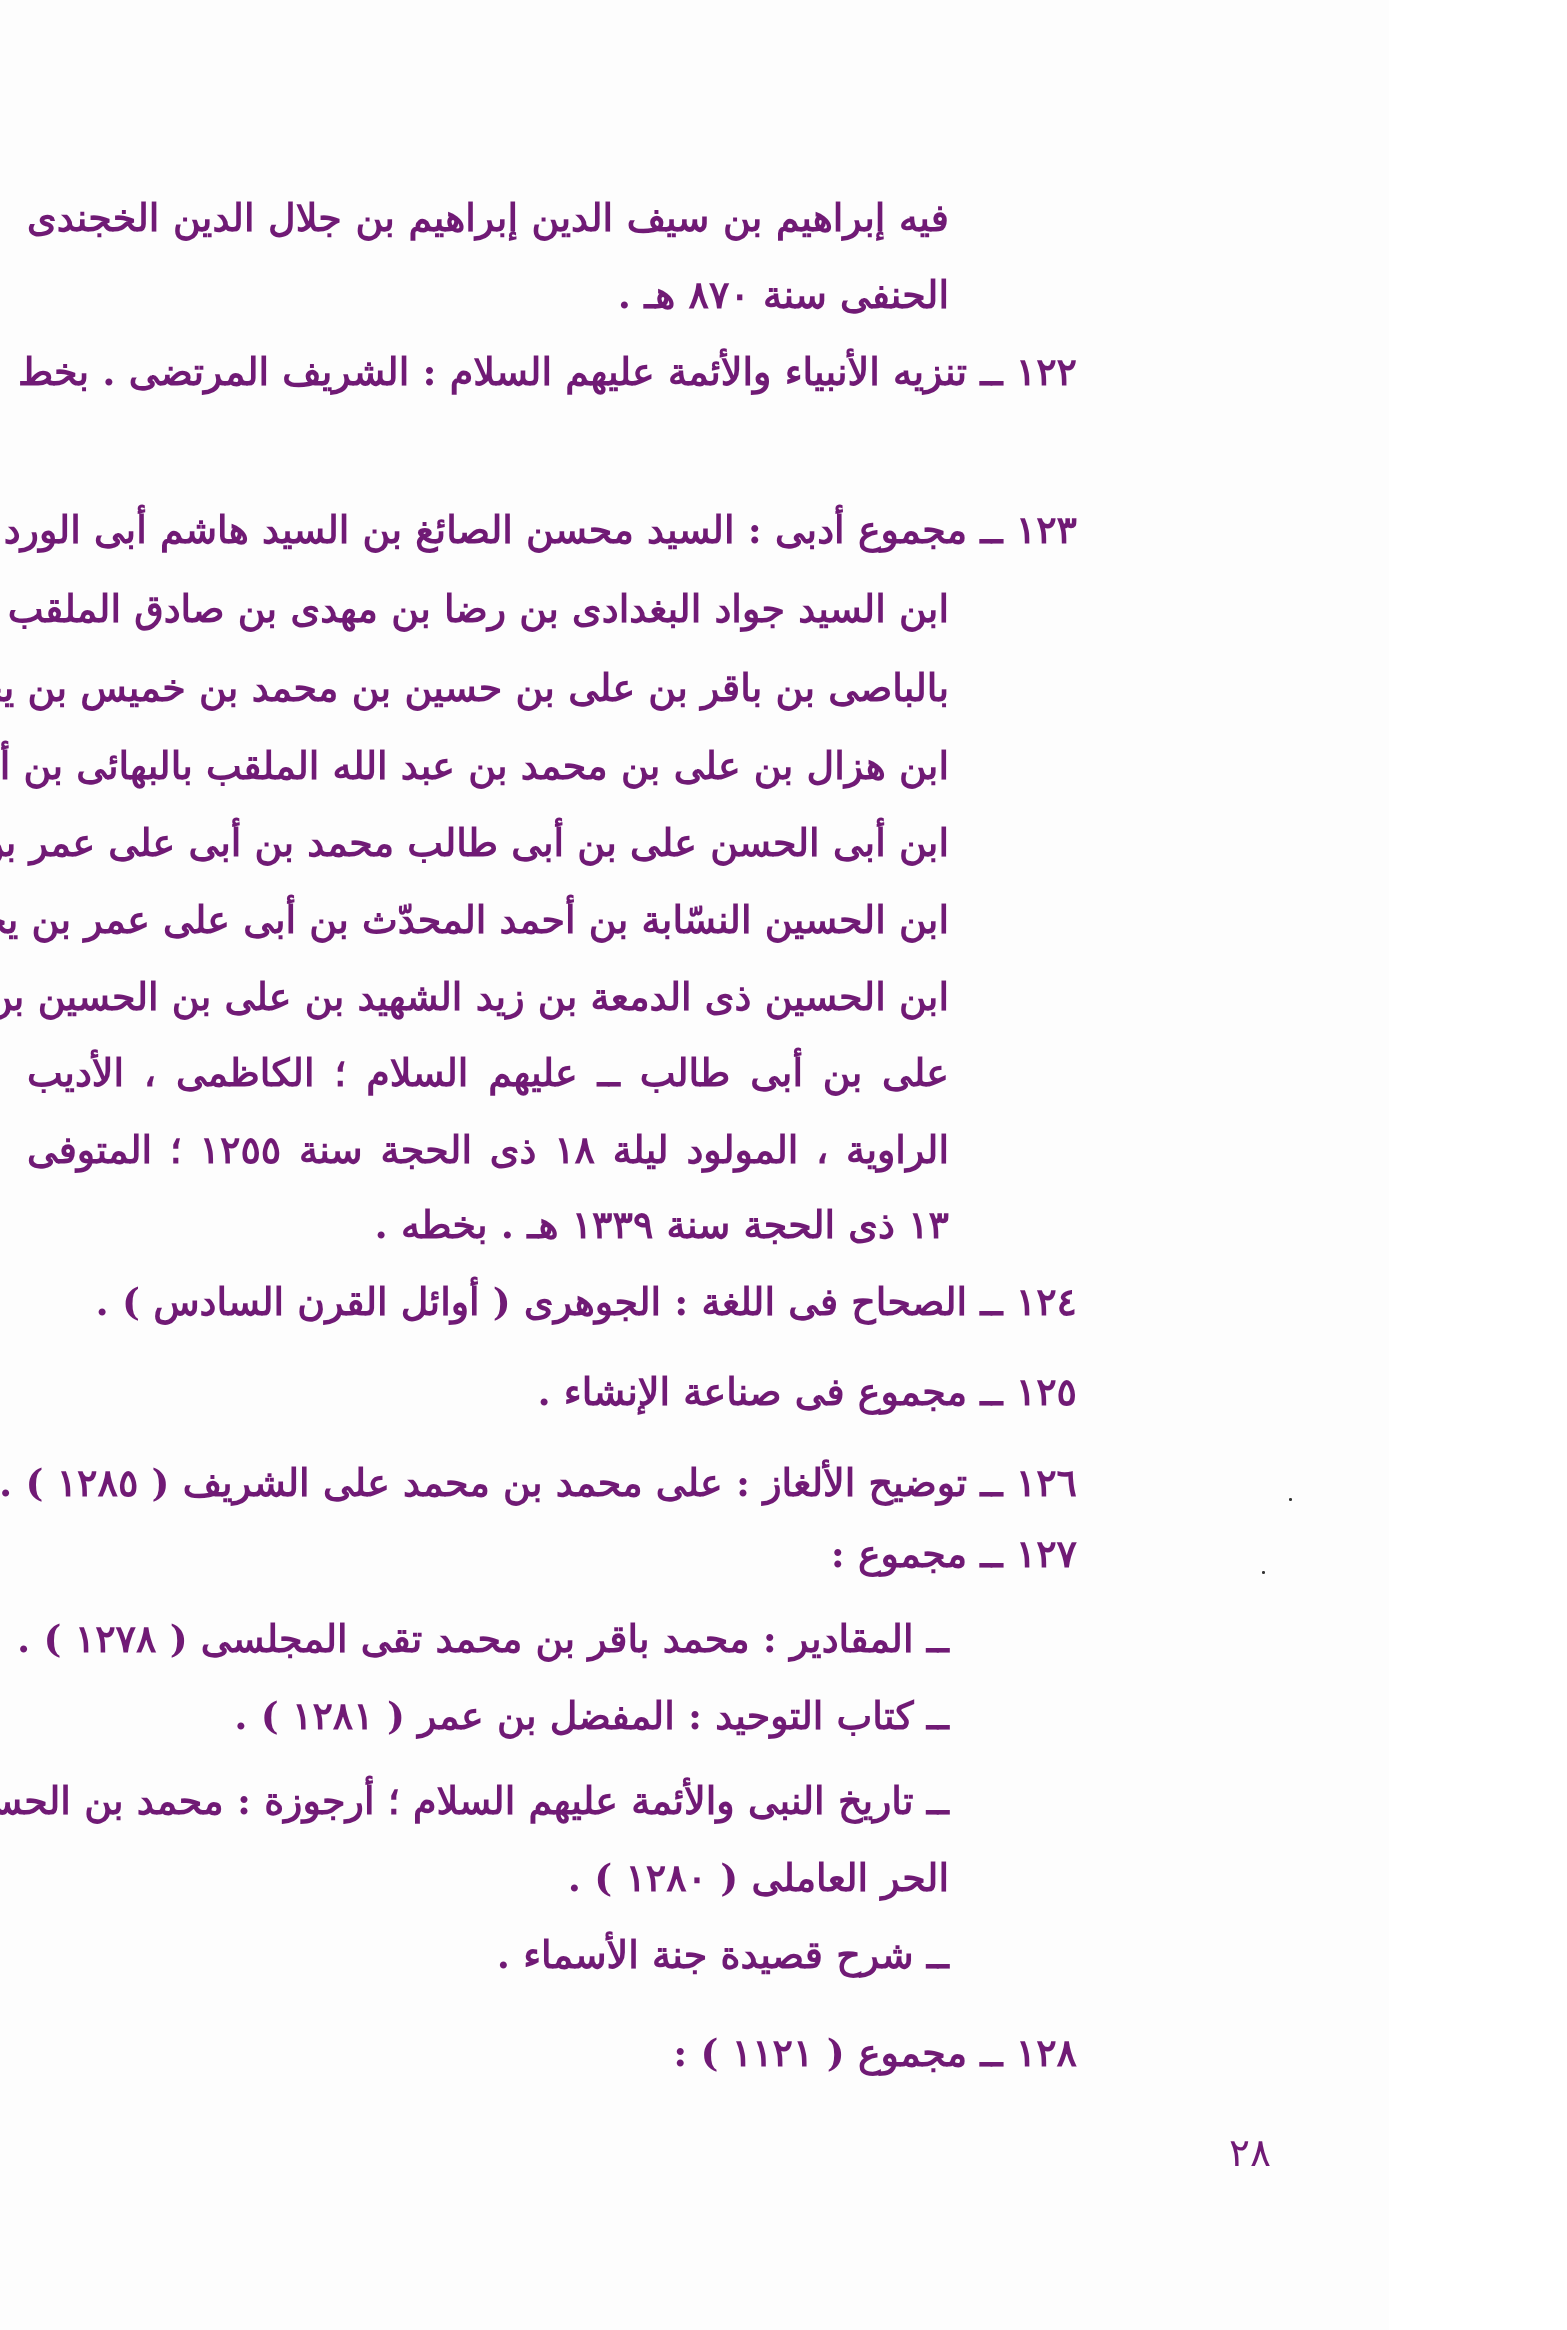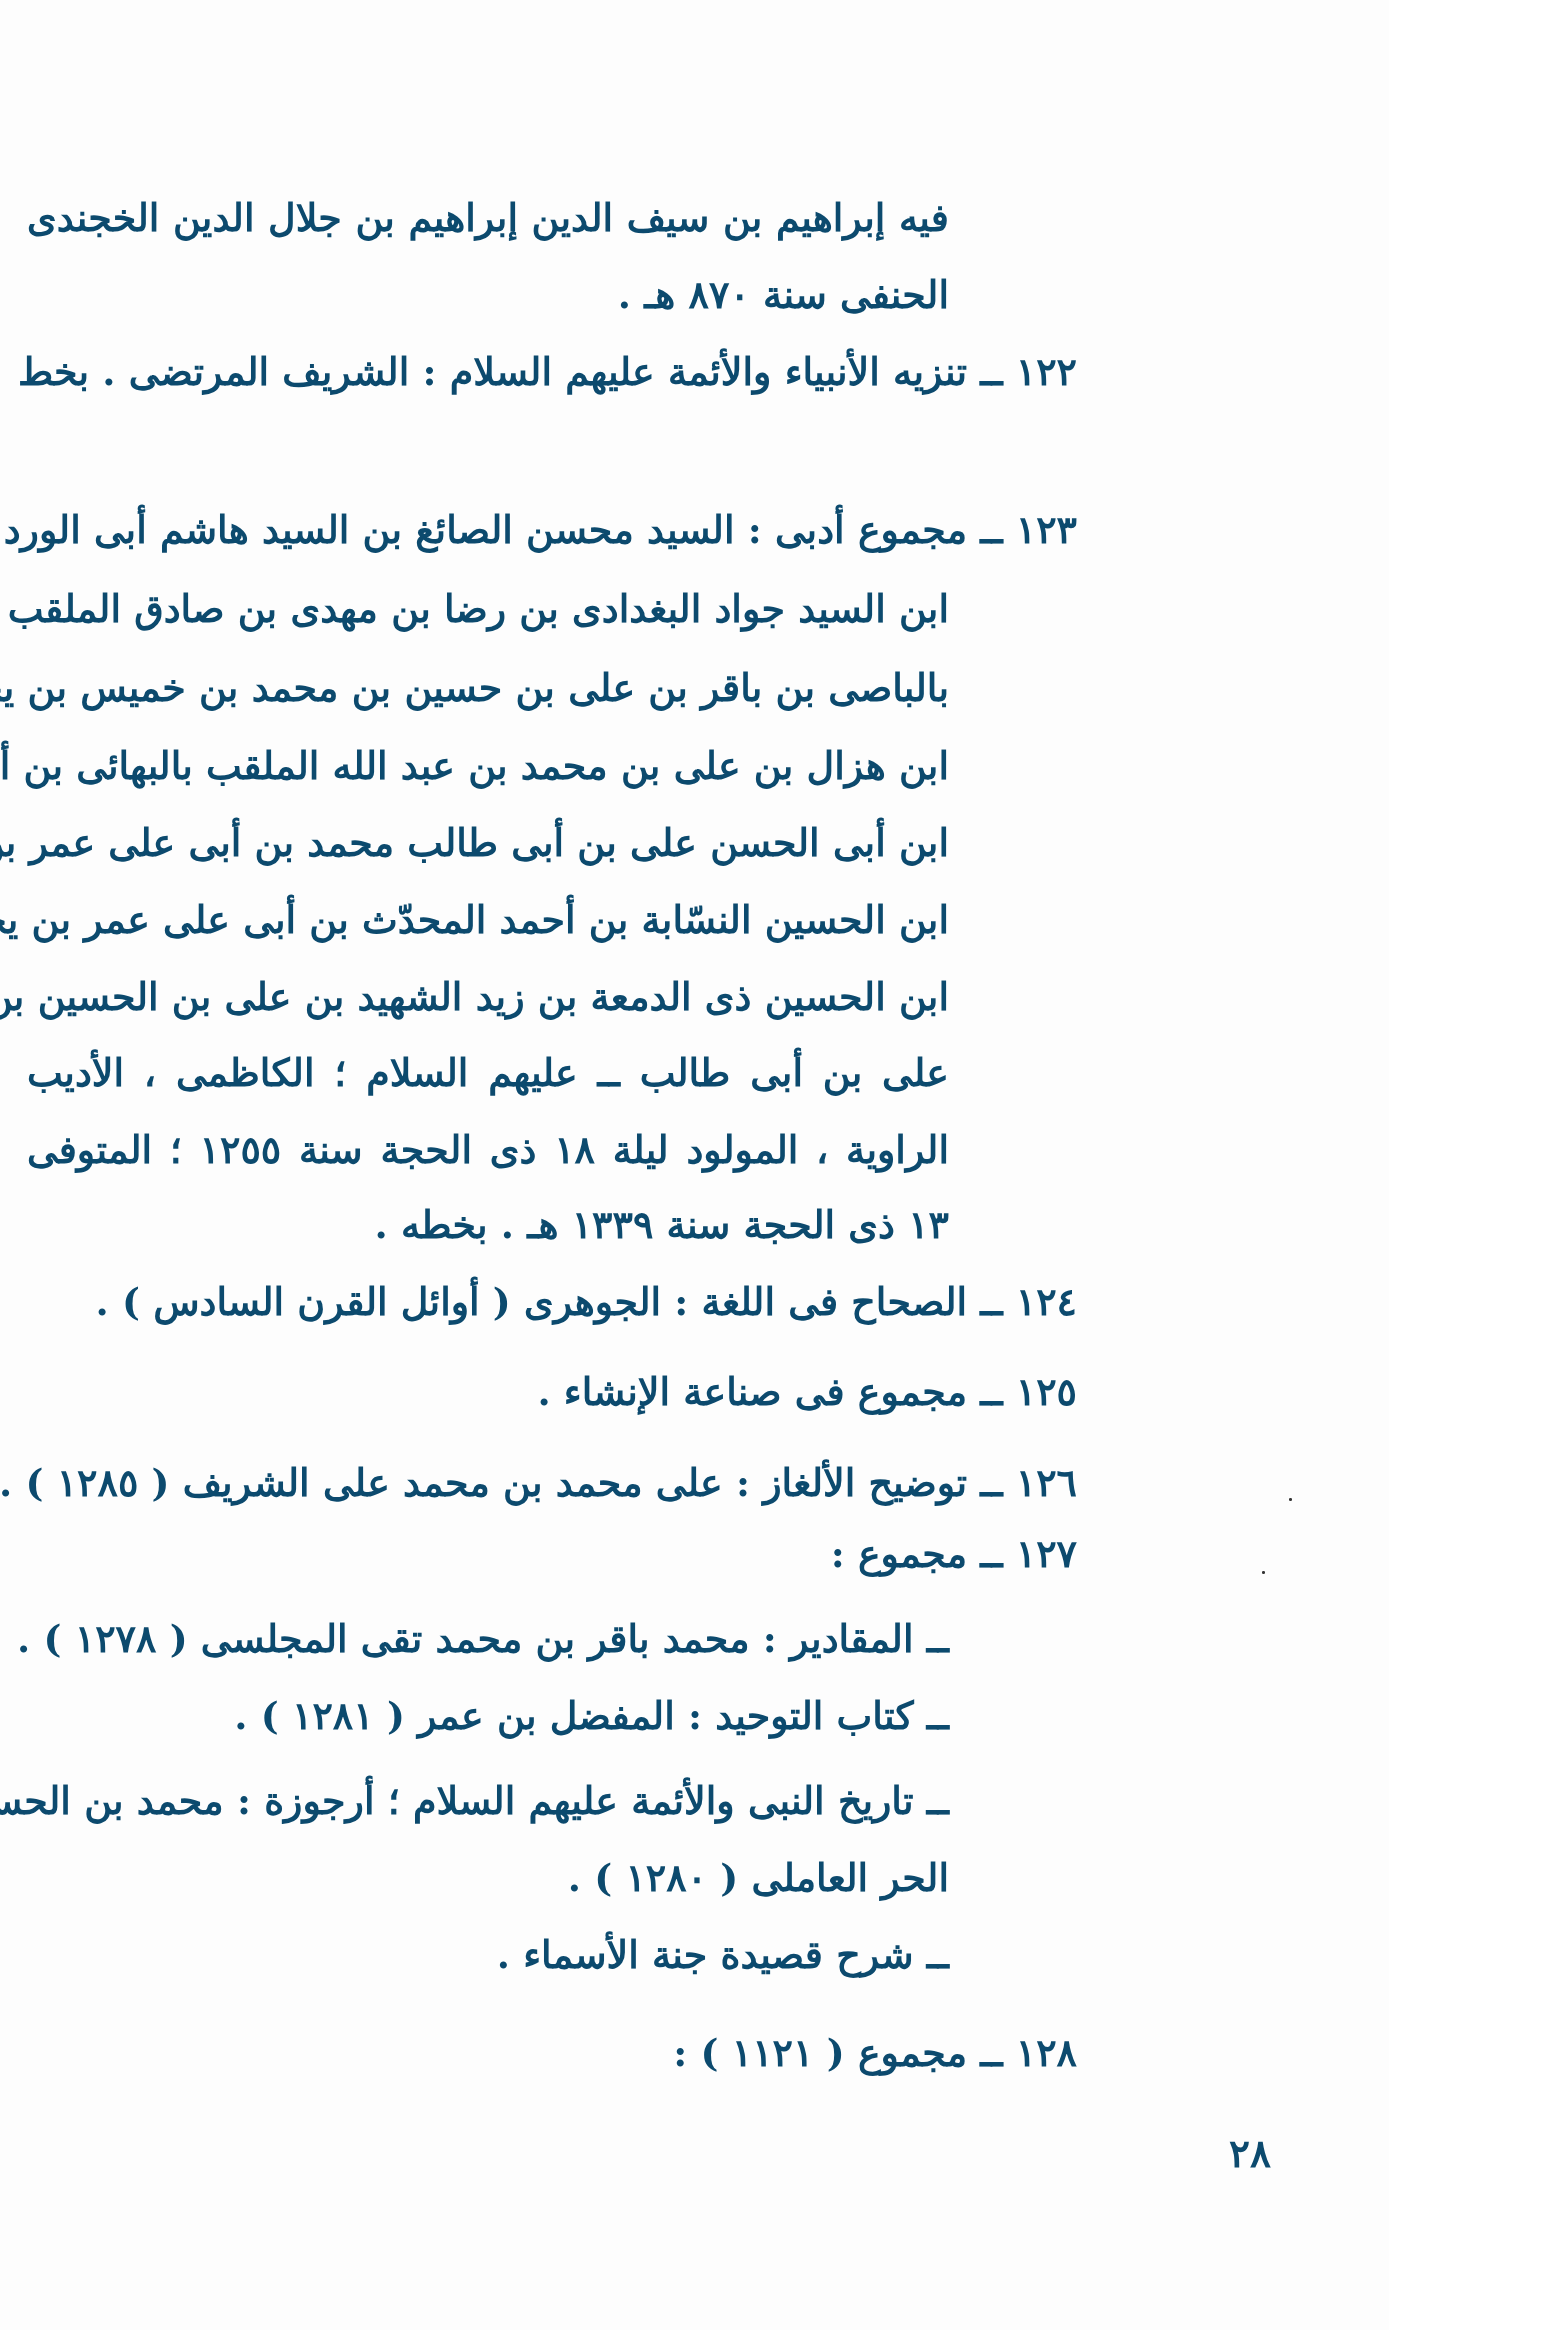--- a/index.html
+++ b/index.html
@@ -1,41 +1,41 @@
 <!DOCTYPE html>
 <html style="font-size:13.7px"><head>
 <meta charset="utf-8">
 <style>
   html, body { margin: 0; padding: 0; background: #ffffff; }
   body { width: 1567px; height: 2330px; position: relative; overflow: hidden; }
   .page {
     position: absolute; left: 0; top: 0; width: 1389px; height: 2330px;
     background: #fdfdfd;
     font-family: "DejaVu Serif", "Liberation Serif", serif;
-    color: #0c4a6e;
+    color: #701a75;
   }
   .line {
     position: absolute;
     direction: rtl;
     white-space: nowrap;
     font-size: 38px;
     line-height: 51px;
     font-weight: bold;
     letter-spacing: 0px;
   }
   
   .num-line { right: 312px; text-align: right; }       
   .cont-line { right: 440px; }      
   .sub-line { right: 440px; }       
   .sub-cont { right: 440px; }
   .justify { width: 922px; text-align: justify; text-align-last: justify; }
   .justify-num { width: 1050px; text-align: justify; text-align-last: justify; }
   .pagenum {
     position: absolute; left: 1229px; top: 2130px;
-    font-size: 39px; font-weight: bold; direction: rtl;
+    font-size: 39px; font-weight: normal; direction: rtl;
     font-family: "DejaVu Serif", serif;
     text-align: right;
   }
   .speck { position: absolute; width: 2.6px; height: 2.6px; background: #333; border-radius: 50%; }
 </style>
 </head>
 <body>
 
 <div class="page">
 

